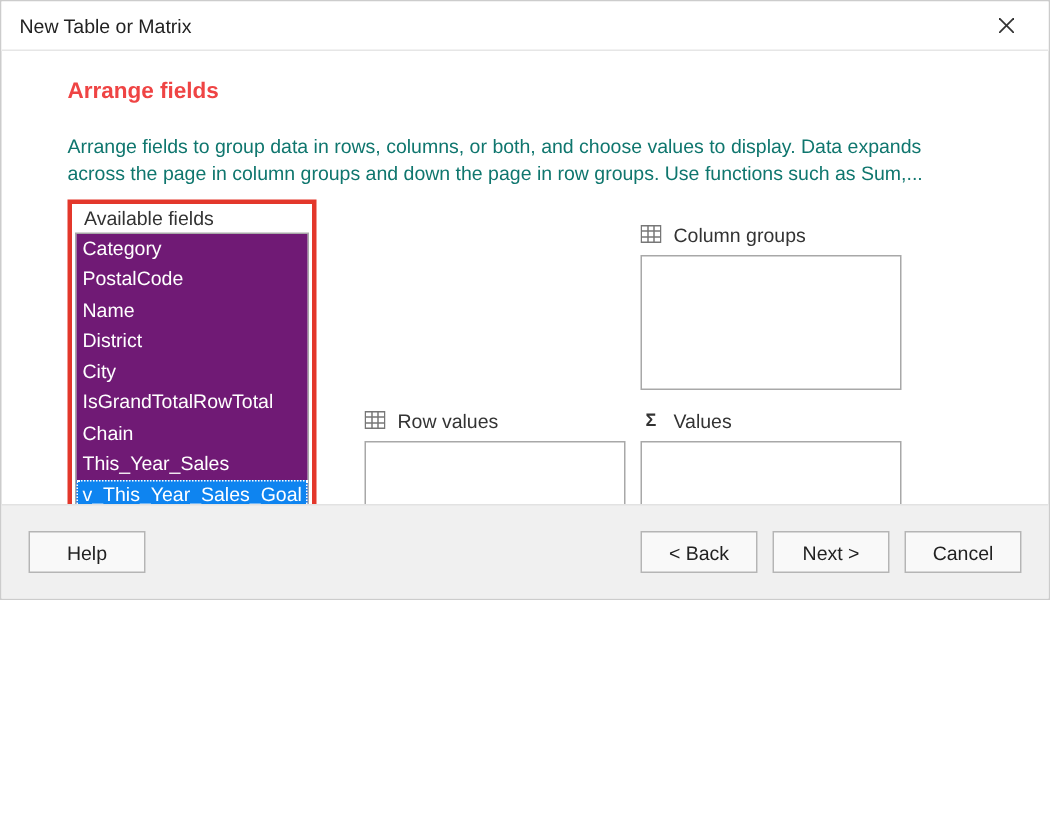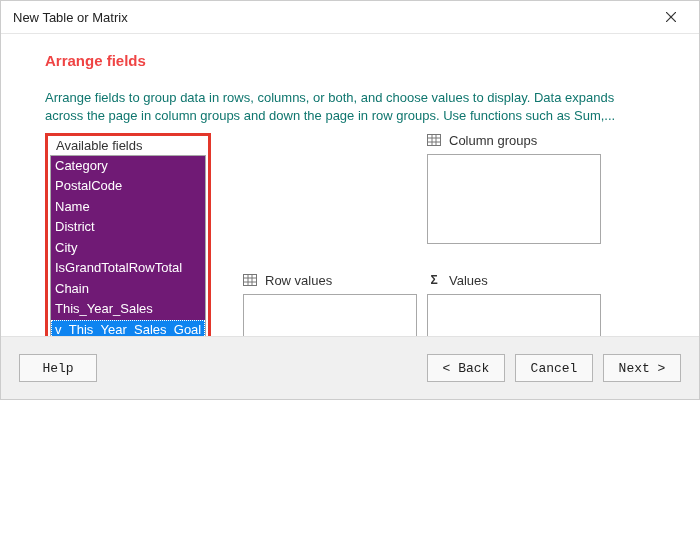--- a/index.html
+++ b/index.html
@@ -132,21 +132,21 @@
     margin-top: -1px;
     width: 156px;
     height: 66px;
     border: 1px solid #a8a8a8;
     border-top: none;
     box-sizing: border-box;
     margin-left: 5px;
   }
 
   
-  .p-colgroups { left: 382px; top: 0; width: 176px; }
+  .p-colgroups { left: 382px; top: 16px; width: 176px; }
   .p-rowgroups { left: 198px; top: 140px; width: 176px; }
   .p-values    { left: 382px; top: 140px; width: 176px; }
 
   .dropbox { width: 174px; height: 90px; }
 
   .sigma {
     font-family: "Segoe UI", Arial, sans-serif;
     font-size: 12px;
     font-weight: 600;
     display: inline-block;
@@ -166,21 +166,20 @@
   .footer .spacer { flex: 1; }
   .btn {
     min-width: 78px;
     height: 28px;
     border: 1px solid #b5b5b5;
     background: #f9f9f9;
     font-size: 13px;
     color: #222;
     cursor: pointer;
     padding: 0 12px;
-    font-family: Liberation Mono, monospace;
   }
 </style>
 </head>
 <body>
 
 <div class="window">
 
   <div class="titlebar">
     <span class="title">New Table or Matrix</span>
     <div class="close">
@@ -253,17 +252,17 @@
         <div class="box dropbox"></div>
       </div>
 
     </div>
   </div>
 
   <div class="footer">
     <button class="btn">Help</button>
     <div class="spacer"></div>
     <button class="btn">&lt; Back</button>
+    <button class="btn">Next &gt;</button>
     <button class="btn">Cancel</button>
-    <button class="btn">Next &gt;</button>
   </div>
 
 </div>
 
 </body></html>

